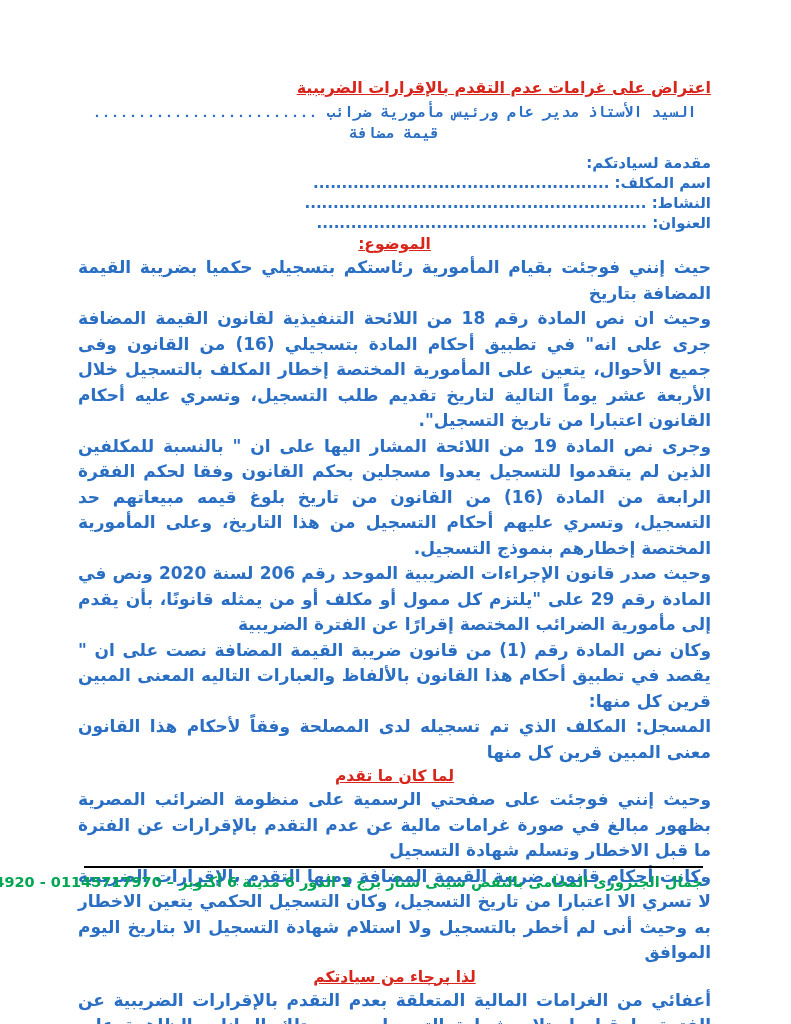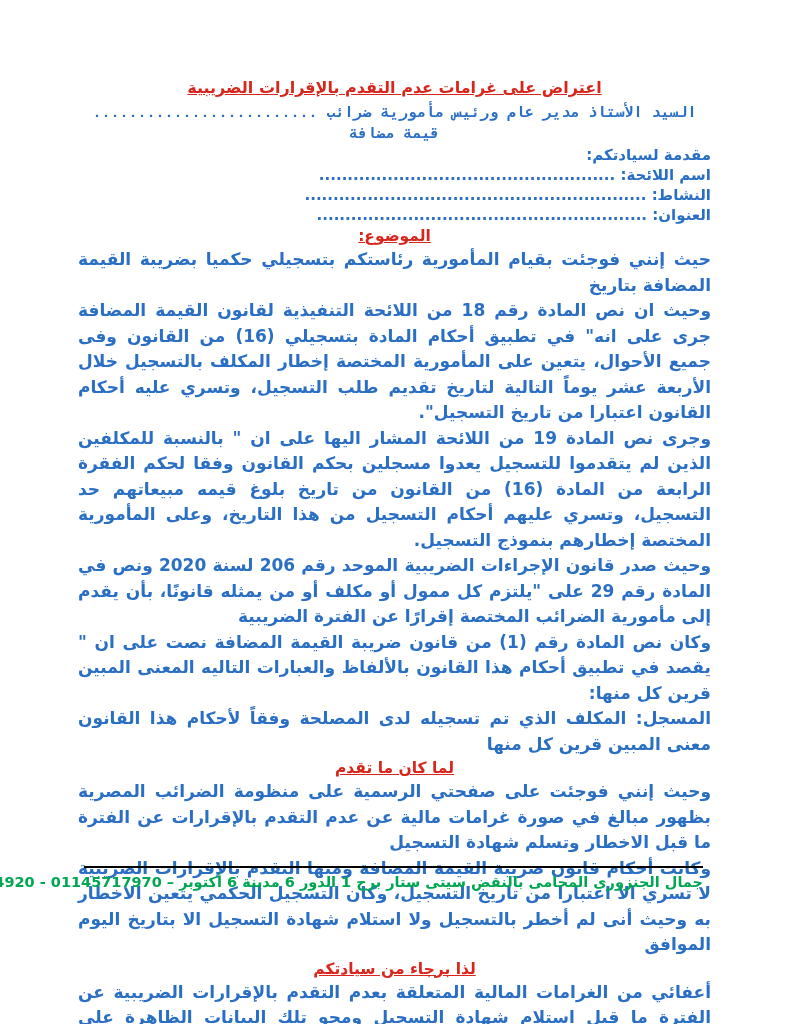--- a/index.html
+++ b/index.html
@@ -18,29 +18,31 @@
   }
   .content {
     padding: 78px 80px 0 78px;
   }
   .red { color: var(--red, #d9261c); }
   .center { text-align: center; }
   .title {
     font-size: 16px;
     text-decoration: underline;
     margin-bottom: 6px;
+    text-align: right;
   }
   .addressee, .greeting {
     font-size: 15px;
     line-height: 21px;
     font-family: Liberation Mono, monospace;
   }
   .intro-line {
     font-size: 15px;
     line-height: 20px;
+    margin-top: 8px;
   }
   .field-row {
     font-size: 15px;
     line-height: 20px;
     white-space: nowrap;
     overflow: hidden;
   }
   .field-dots { letter-spacing: 0.5px; }
   .section-heading {
     font-size: 15.5px;
@@ -79,21 +81,21 @@
 <div class="page">
   <div class="content">
 
     <div class="title red center">اعتراض على غرامات عدم التقدم بالإقرارات الضريبية</div>
 
     <div class="addressee center"><span>السيد الأستاذ مدير عام ورئيس مأمورية ضرائب</span> <span>.........................</span> <span>قيمة مضافة</span></div>
 
 
     <div class="intro-line">مقدمة لسيادتكم:</div>
 
-    <div class="field-row"><span>اسم اللائحة:</span> <span class="field-dots">....................................................</span></div>
+    <div class="field-row"><span>اسم المكلف:</span> <span class="field-dots">....................................................</span></div>
     <div class="field-row"><span>النشاط:</span> <span class="field-dots">............................................................</span></div>
     <div class="field-row"><span>العنوان:</span> <span class="field-dots">..........................................................</span></div>
 
     <div class="section-heading red center">الموضوع:</div>
 
     <div class="para">حيث إنني فوجئت بقيام المأمورية رئاستكم بتسجيلي حكميا بضريبة القيمة المضافة بتاريخ</div>
     <div class="para">وحيث ان نص المادة رقم 18 من اللائحة التنفيذية لقانون القيمة المضافة جرى على انه" في تطبيق أحكام المادة بتسجيلي (16) من القانون وفى جميع الأحوال، يتعين على المأمورية المختصة إخطار المكلف بالتسجيل خلال الأربعة عشر يوماً التالية لتاريخ تقديم طلب التسجيل، وتسري عليه أحكام القانون اعتبارا من تاريخ التسجيل".</div>
     <div class="para">وجرى نص المادة 19 من اللائحة المشار اليها على ان " بالنسبة للمكلفين الذين لم يتقدموا للتسجيل يعدوا مسجلين بحكم القانون وفقا لحكم الفقرة الرابعة من المادة (16) من القانون من تاريخ بلوغ قيمه مبيعاتهم حد التسجيل، وتسري عليهم أحكام التسجيل من هذا التاريخ، وعلى المأمورية المختصة إخطارهم بنموذج التسجيل.</div>
     <div class="para">وحيث صدر قانون الإجراءات الضريبية الموحد رقم 206 لسنة 2020 ونص في المادة رقم 29 على "يلتزم كل ممول أو مكلف أو من يمثله قانونًا، بأن يقدم إلى مأمورية الضرائب المختصة إقرارًا عن الفترة الضريبية</div>
     <div class="para">وكان نص المادة رقم (1) من قانون ضريبة القيمة المضافة نصت على ان " يقصد في تطبيق أحكام هذا القانون بالألفاظ والعبارات التاليه المعنى المبين قرين كل منها:</div>

